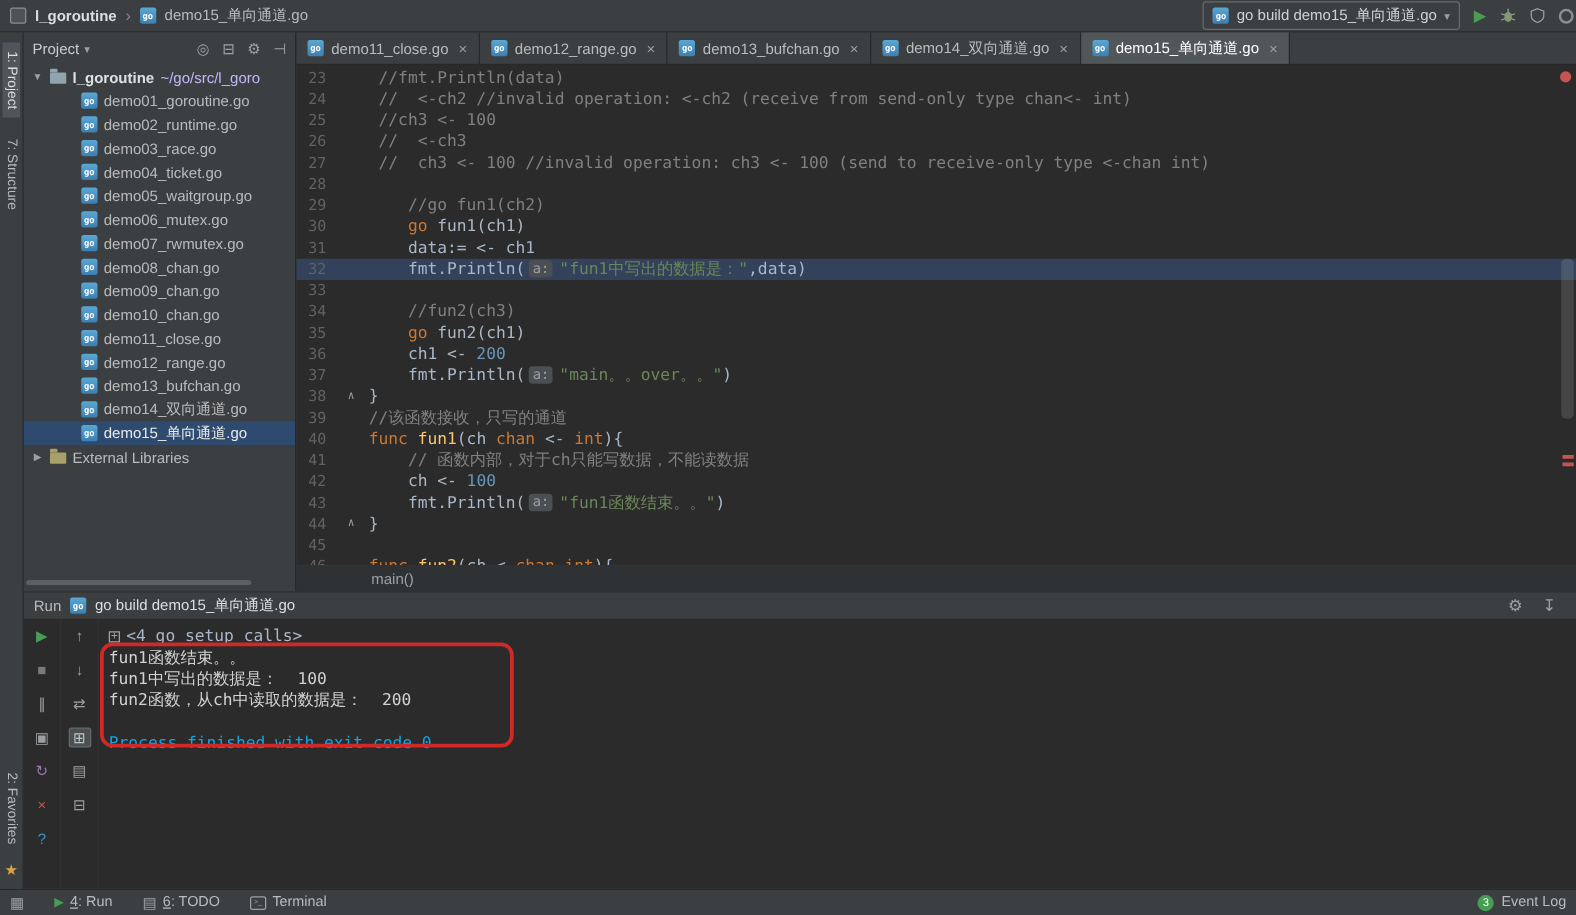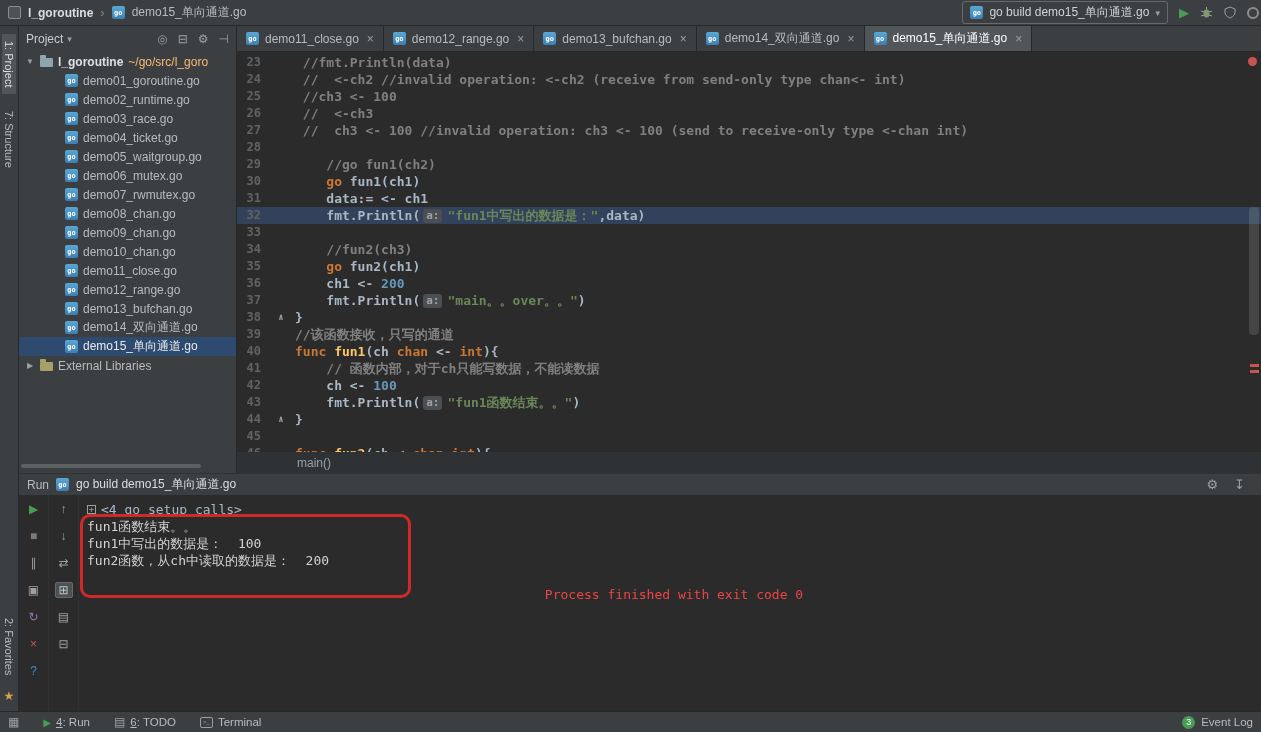--- a/index.html
+++ b/index.html
@@ -37,34 +37,34 @@
   .project-panel{flex:0 0 218px;background:#3c3f41;border-right:1px solid #282828;position:relative;overflow:hidden;}
   .pp-header{height:26px;display:flex;align-items:center;padding:0 7px;gap:4px;}
   .pp-title{color:#c8cdd1;font-size:12px;}
   .pp-icons{margin-left:auto;display:flex;gap:10px;color:#9da0a3;font-size:12px;}
   .tree{font-size:12px;color:#bbbbbb;}
   .tree-row{height:19px;display:flex;align-items:center;gap:5px;padding-left:6px;white-space:nowrap;overflow:hidden;}
   .tree-row .arrow{color:#9da0a3;font-size:8px;width:10px;flex:0 0 10px;text-align:center;}
   .tree-row.file{padding-left:46px;}
   .tree-row.selected{background:var(--selection-blue,#2E4A6E);color:#e8eaec;}
   .root-name{color:#dde1e5;font-weight:bold;}
-  .root-path{color:#fdba74;}
+  .root-path{color:#c4b5fd;}
   .folder-icon{width:13px;height:9px;background:#90a4ae;border-radius:1px;position:relative;flex:0 0 13px;margin-top:2px;}
   .folder-icon::before{content:"";position:absolute;top:-3px;left:0;width:6px;height:3px;background:#90a4ae;border-radius:1px 1px 0 0;}
   .lib-icon{background:#a8a06a;}
   .lib-icon::before{background:#a8a06a;}
   .hscroll{position:absolute;bottom:5px;left:2px;height:4px;width:180px;background:#5d6163;border-radius:2px;}
 
   
   .editor{flex:1;display:flex;flex-direction:column;min-width:0;background:#2b2b2b;}
   .tabbar{flex:0 0 26px;background:#3c3f41;display:flex;align-items:stretch;border-bottom:1px solid #282828;}
   .tab{display:flex;align-items:center;gap:6px;padding:0 9px;font-size:12px;color:#bbb;border-right:1px solid #282828;}
   .tab.active{background:#515658;color:#ffffff;}
   .tab .close{color:#9da0a3;font-size:12px;margin-left:2px;}
-  .code-wrap{flex:1;position:relative;overflow:hidden;padding-top:2px;font-weight:bold;}
+  .code-wrap{flex:1;position:relative;overflow:hidden;padding-top:2px;}
   .code-line{height:17px;display:flex;white-space:pre;font-family:"DejaVu Sans Mono",monospace;font-size:13px;line-height:17px;color:#A9B7C6;}
   .code-line.caret{background:var(--caret-line-blue,#33415A);align-items:center;}
   .lnum{flex:0 0 30px;text-align:right;color:#606366;font-size:12px;padding-right:6px;}
   .fold{flex:0 0 28px;color:#9da0a3;font-size:9px;text-align:center;line-height:16px;}
   .seg-com{color:var(--comment-gray,#808080);}
   .seg-kw{color:var(--keyword-orange,#CC7832);}
   .seg-str{color:var(--string-green,#6A8759);}
   .seg-num{color:var(--number-blue,#6897BB);}
   .seg-fn{color:var(--function-yellow,#FFC66B);}
   .seg-hint{display:inline-block;background:#4b4e52;color:#9da0a3;border-radius:3px;font-size:11px;line-height:14px;padding:0 3px;margin:0 5px 0 3px;vertical-align:1px;}
@@ -80,21 +80,21 @@
   .rp-tab{color:#dadfe3;}
   .rp-right{margin-left:auto;display:flex;gap:16px;color:#9da0a3;font-size:13px;padding-right:8px;}
   .rp-body{flex:1;display:flex;min-height:0;}
   .rt-col{flex:0 0 30px;border-right:1px solid #323232;display:flex;flex-direction:column;align-items:center;padding-top:6px;gap:11px;}
   .rt-icon{width:18px;height:16px;font-size:12px;display:flex;align-items:center;justify-content:center;}
   .rt-icon.sel{background:#4b5053;border:1px solid #646a6e;border-radius:2px;}
   .console{flex:1;position:relative;padding:6px 0 0 8px;font-family:"DejaVu Sans Mono",monospace;font-size:13px;line-height:17px;color:#d2d2d2;}
   .console-line{height:17px;white-space:pre;}
   .fold-line{color:#a9b7c6;display:flex;align-items:center;gap:5px;}
   .fold-box{width:9px;height:9px;border:1px solid #9da0a3;color:#9da0a3;font-size:9px;line-height:7px;text-align:center;flex:0 0 9px;}
-  .exit{color:#ef4444;text-align:center;}
+  .exit{color:#0ea5e9;}
   .red-box{position:absolute;left:1px;top:19px;width:331px;height:84px;border:3px solid var(--annotation-red,#CF2A27);border-radius:10px;pointer-events:none;}
 
   
   .statusbar{flex:0 0 21px;background:#3c3f41;border-top:1px solid #282828;display:flex;align-items:center;padding:0 8px;gap:24px;font-size:11.5px;color:#bbb;}
   .sb-item{display:flex;align-items:center;gap:5px;}
   .sb-play{color:var(--accent-green,#499C54);font-size:10px;}
   .sb-icon{color:#9da0a3;font-size:12px;}
   .terminal-icon{width:13px;height:11px;border:1px solid #9da0a3;border-radius:2px;font-size:6px;color:#9da0a3;display:flex;align-items:center;justify-content:center;}
   .u{text-decoration:underline;}
   .sb-right{margin-left:auto;display:flex;align-items:center;gap:6px;}

